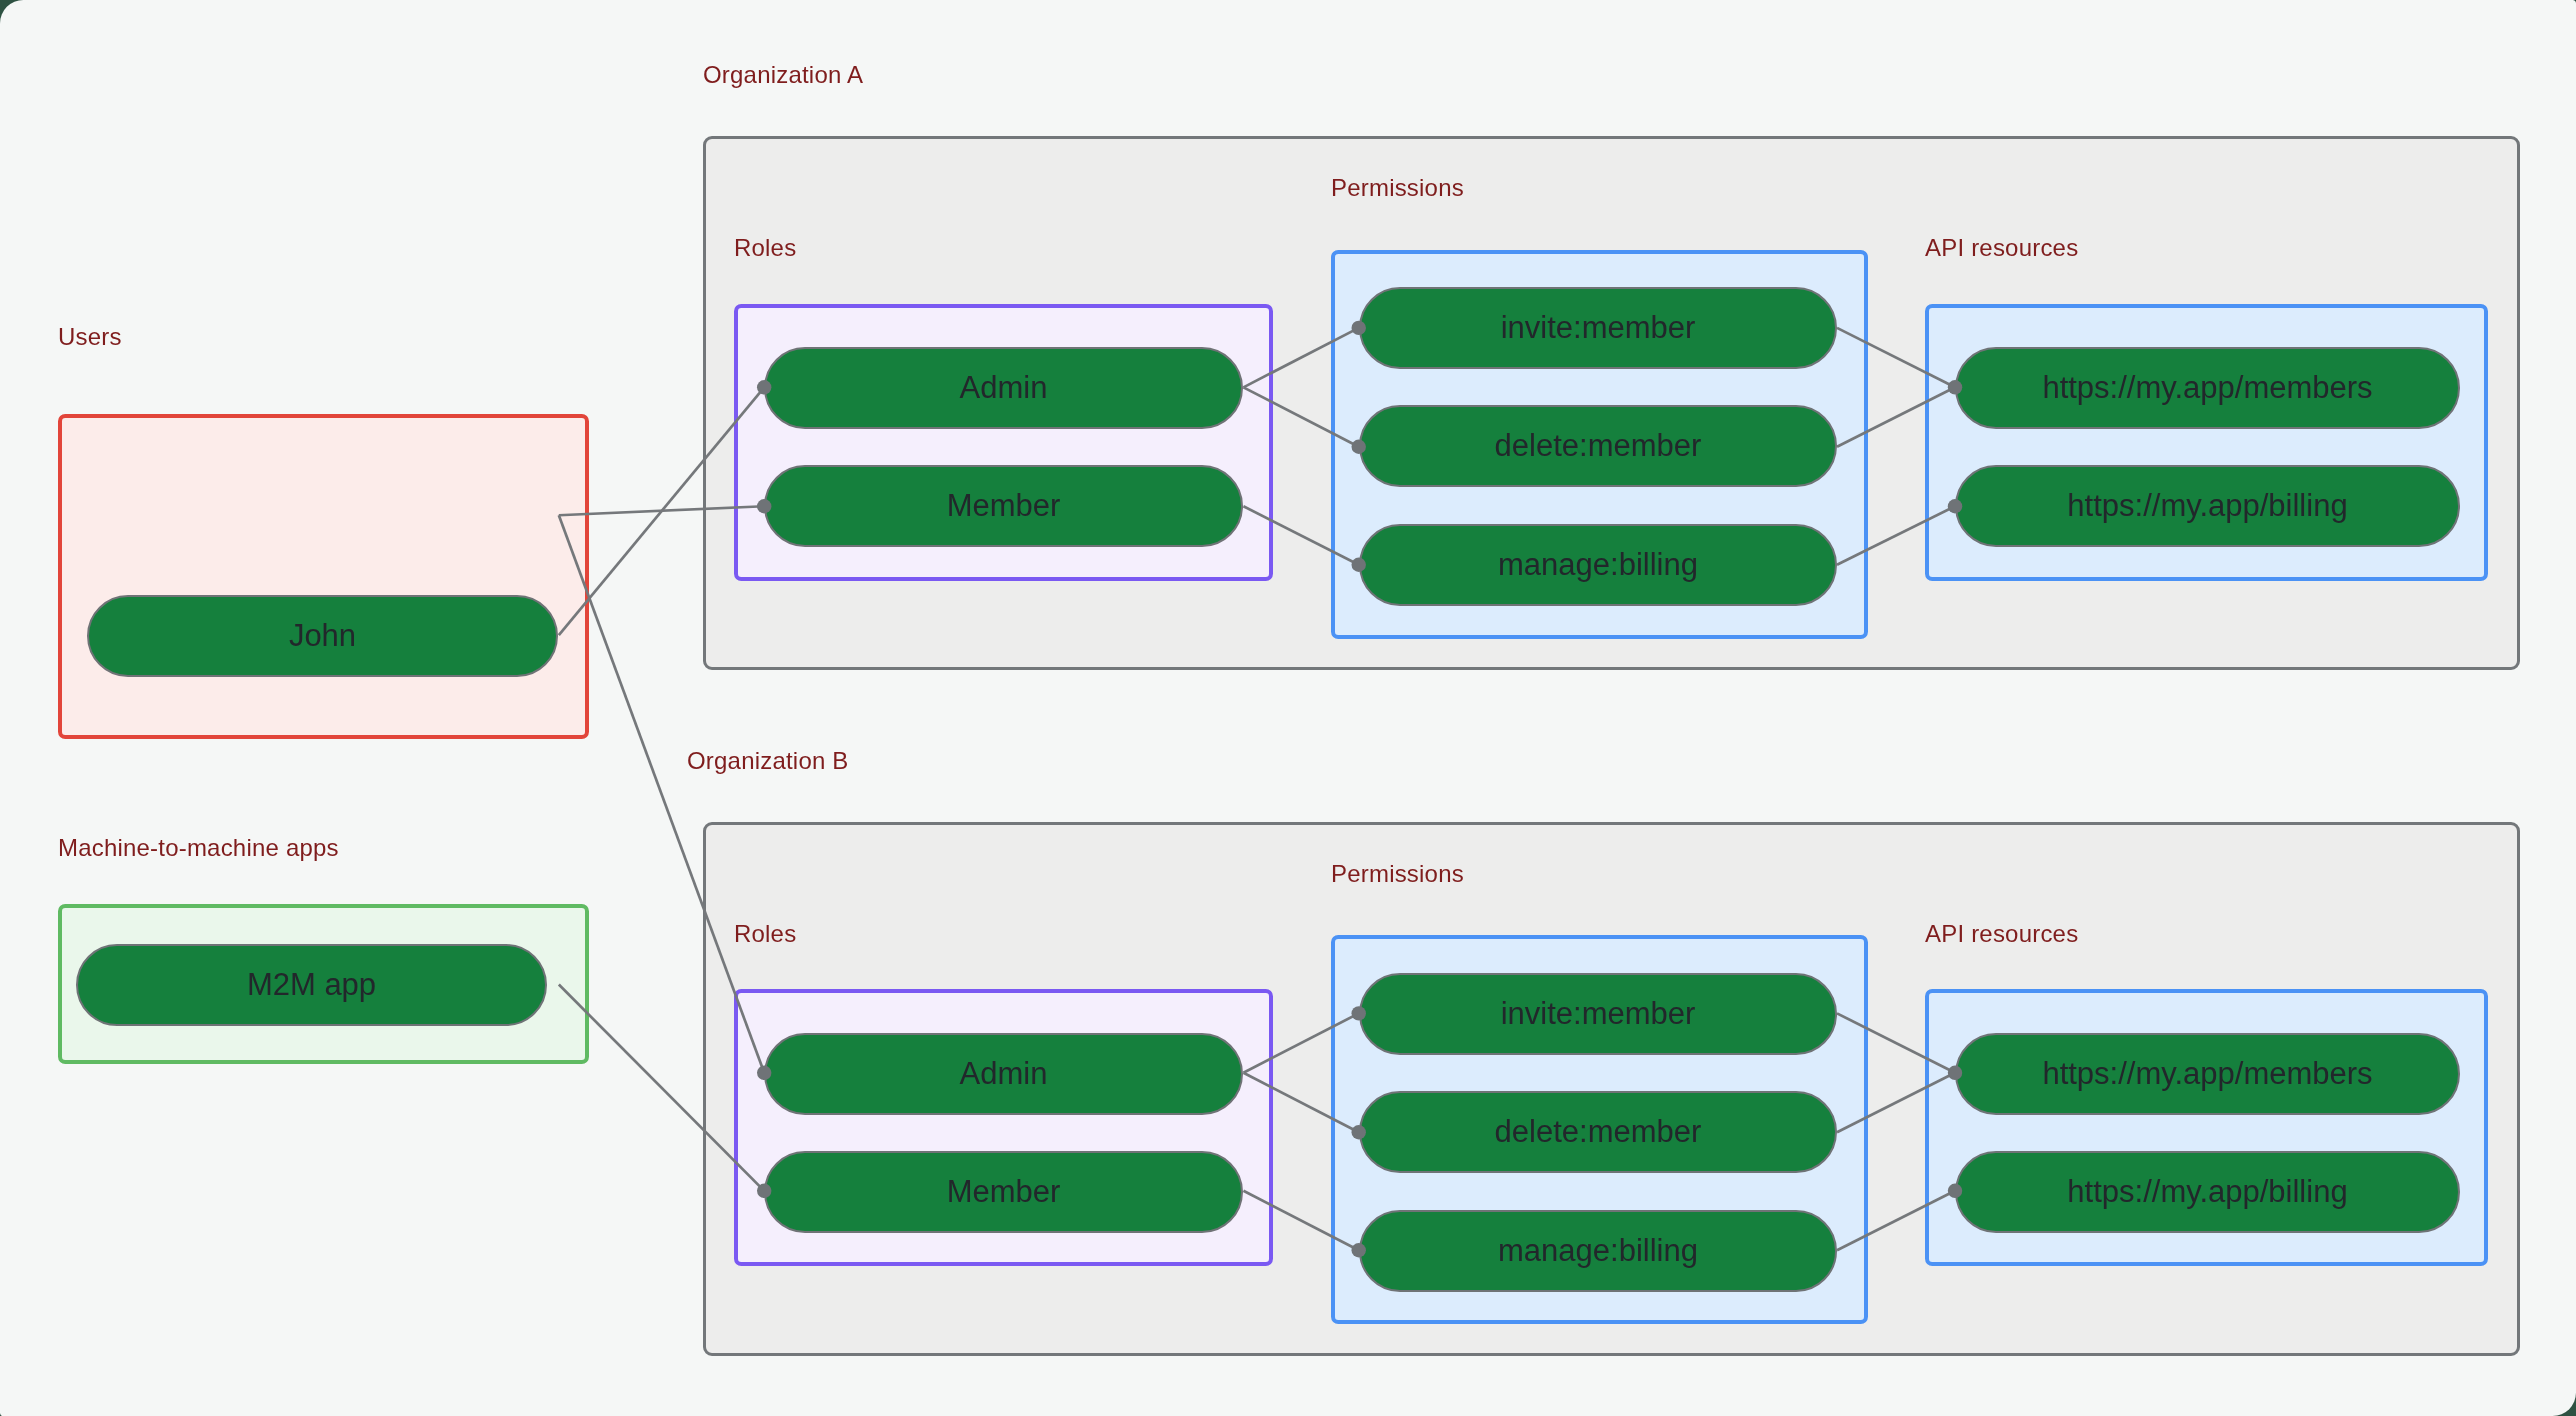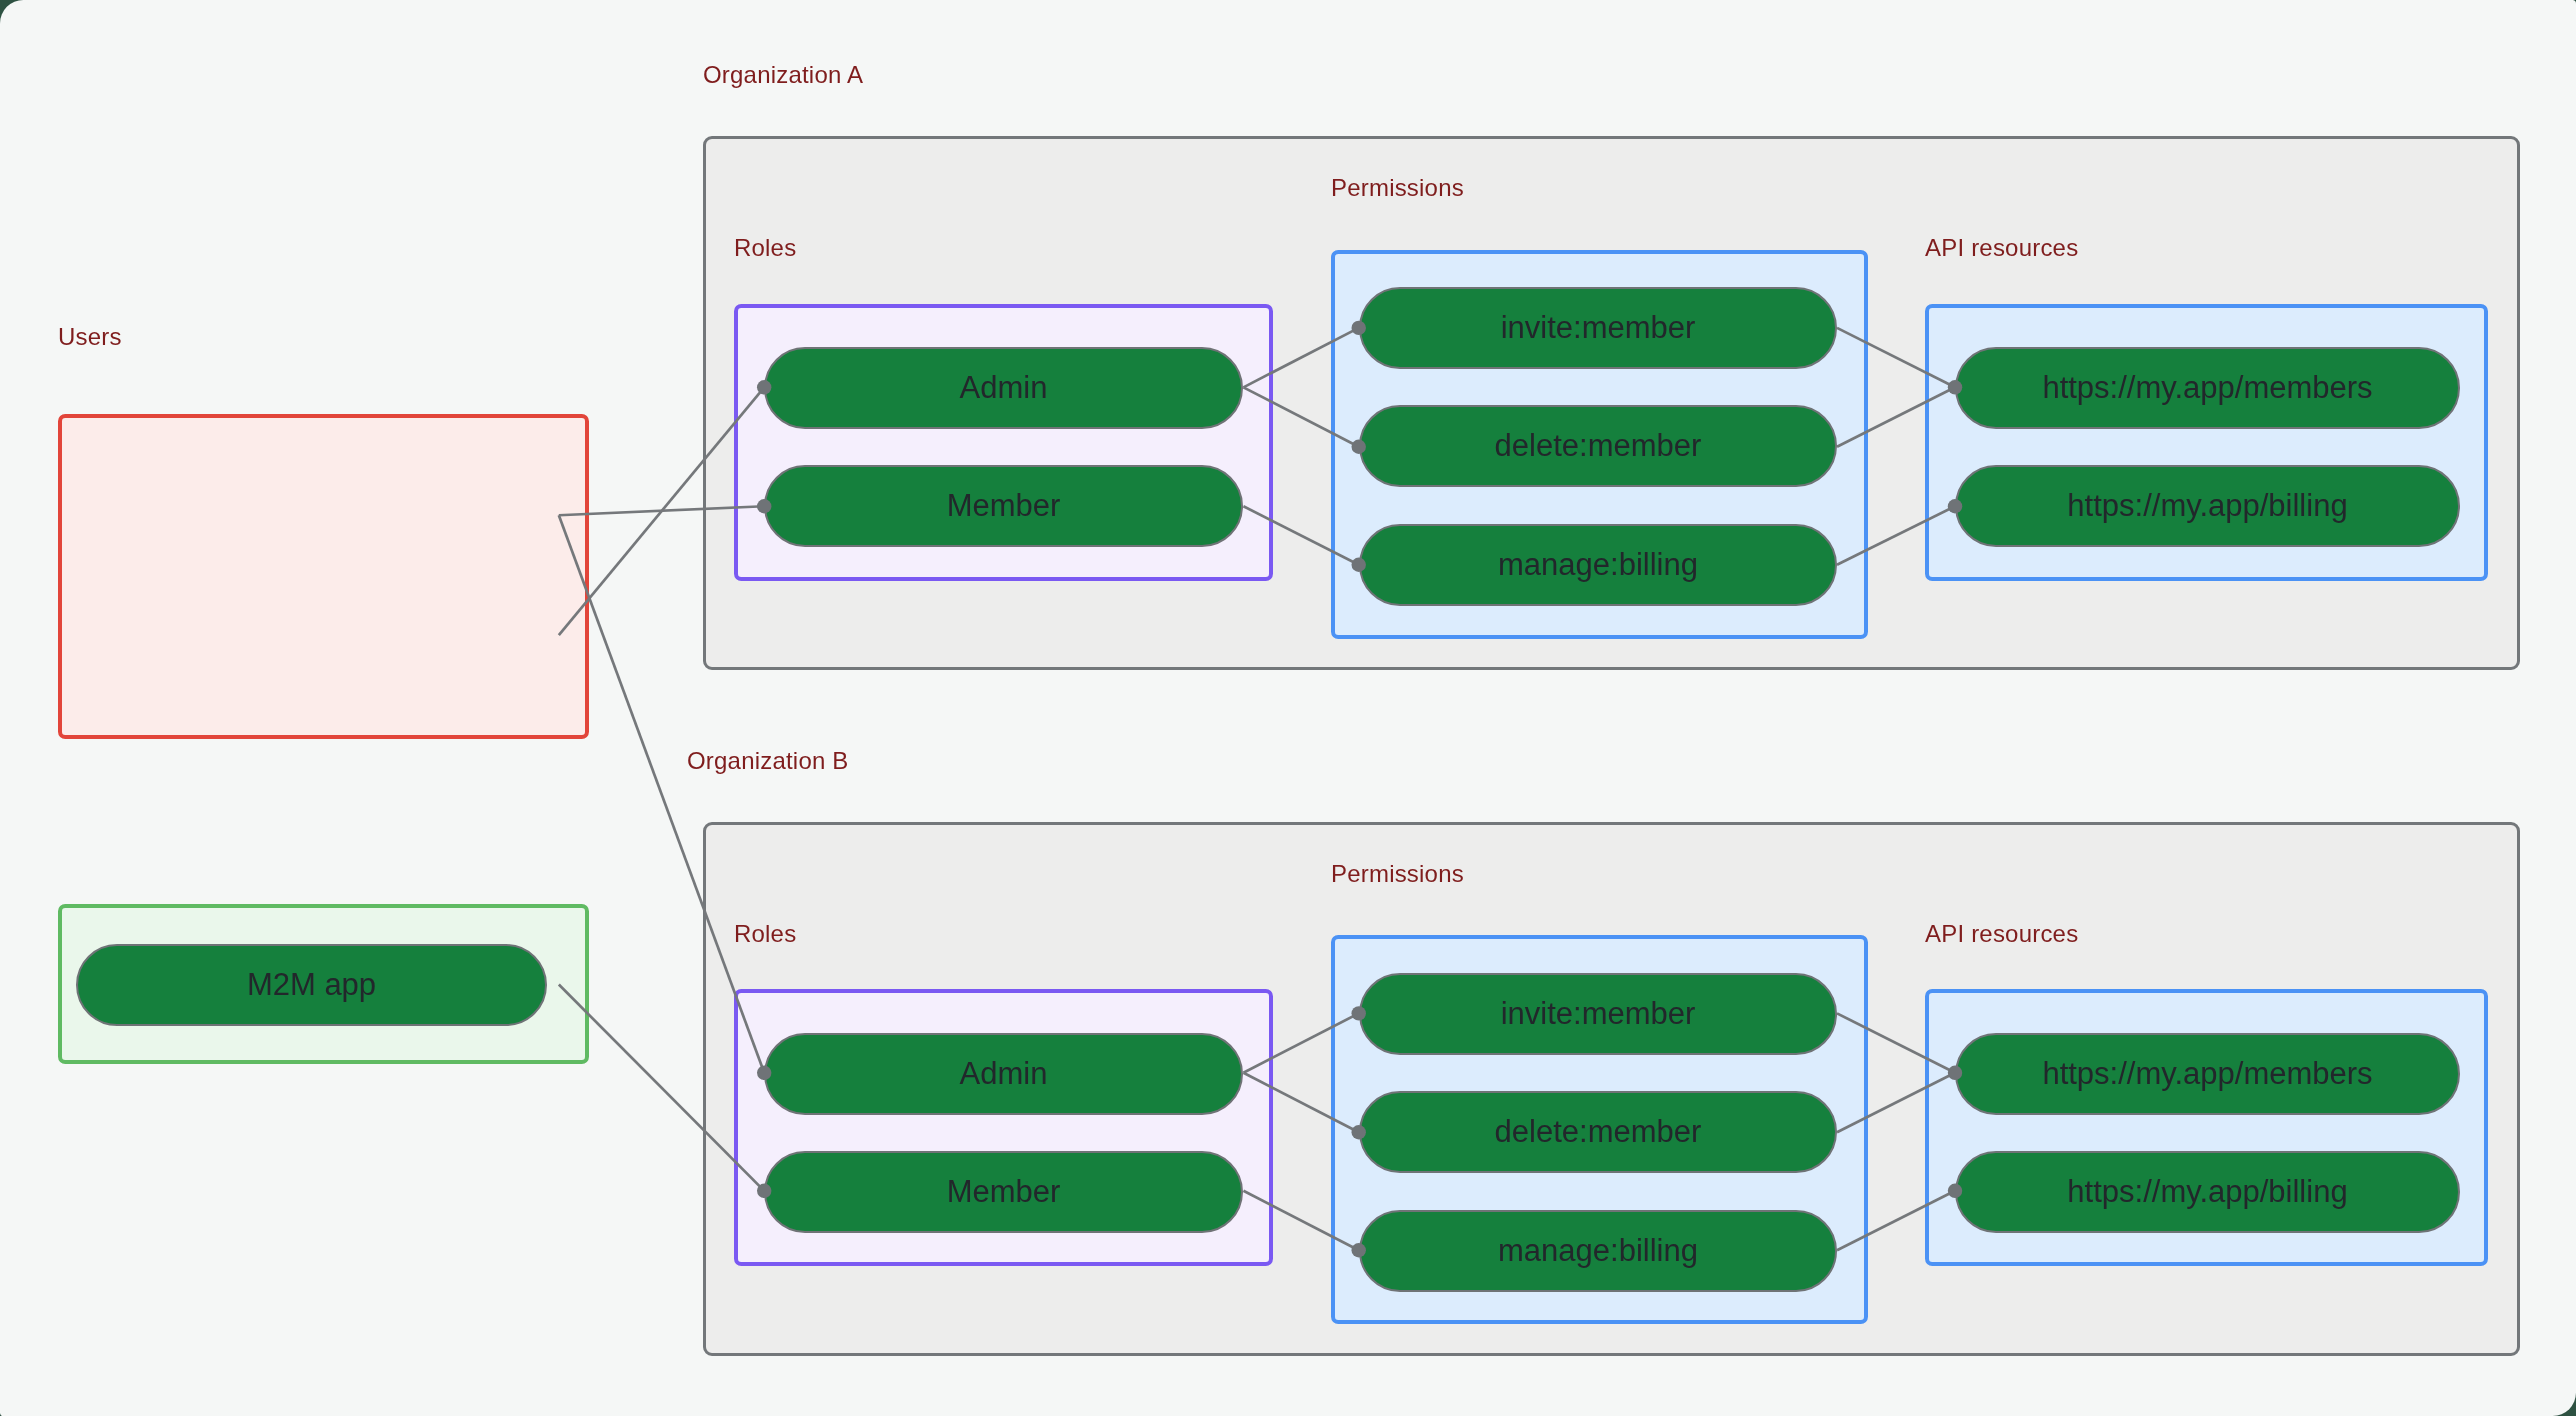--- a/index.html
+++ b/index.html
@@ -58,21 +58,23 @@
   .wires line { stroke: #75787b; stroke-width: 3; }
   .wires circle { fill: #6f7377; }
 </style>
 </head>
 <body>
 
 <div class="page">
 
   <div class="label" style="left:58px; top:323px">Users</div>
   <div class="group red" style="left:58px; top:414px; width:531px; height:325px"></div>
+  <div class="pill" style="left:87px; top:595px; width:471px; height:82px">John</div>
 
+  <div class="label" style="left:58px; top:834px">Machine-to-machine apps</div>
   <div class="group green" style="left:58px; top:904px; width:531px; height:160px"></div>
   <div class="pill" style="left:76px; top:944px; width:471px; height:82px">M2M app</div>
 
   <div class="label" style="left:703px; top:61px">Organization A</div>
   <div class="group org" style="left:703px; top:136px; width:1817px; height:534px"></div>
 
   <div class="label" style="left:734px; top:234px">Roles</div>
   <div class="group purple" style="left:734px; top:304px; width:539px; height:277px"></div>
   <div class="pill" style="left:764px; top:347px; width:479px; height:82px">Admin</div>
   <div class="pill" style="left:764px; top:465px; width:479px; height:82px">Member</div>

